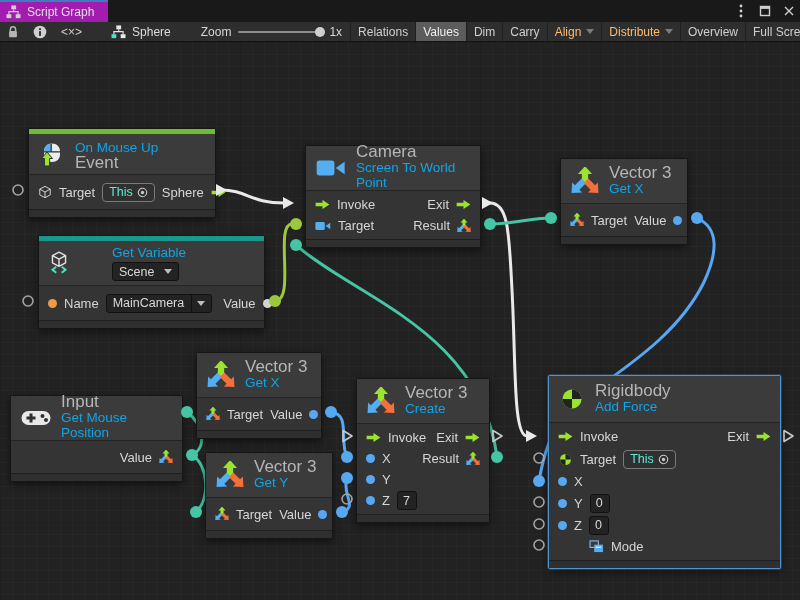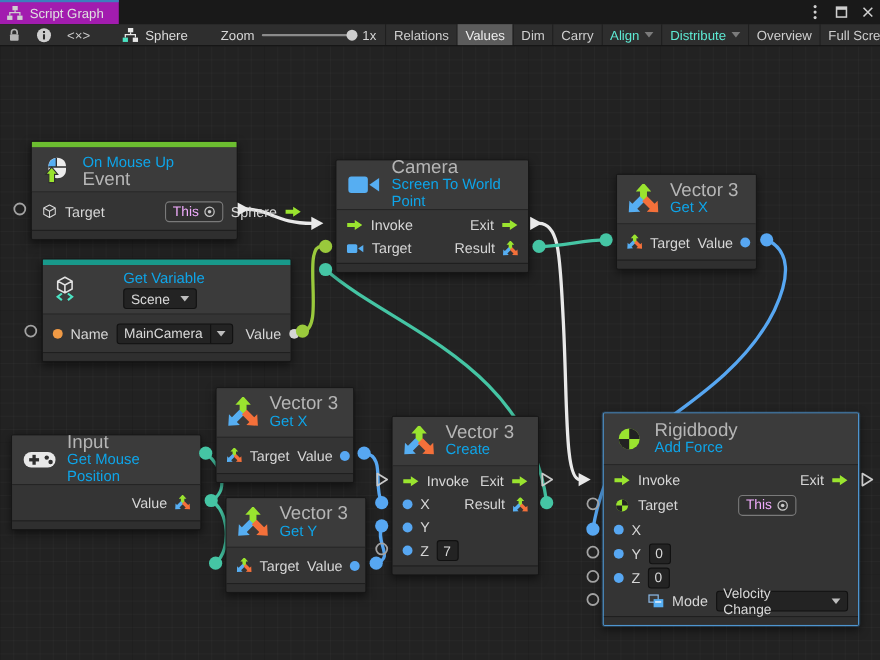--- a/index.html
+++ b/index.html
@@ -12,21 +12,21 @@
     display:flex;align-items:center;gap:6px;border-top:2px solid #3d7dbd;box-sizing:border-box;}
   .tab-title{font-size:12px;color:#e0e0e0;}
   .winctl{position:absolute;right:4px;top:0;height:22px;display:flex;align-items:center;gap:10px;}
   .winbtn{display:flex;align-items:center;justify-content:center;width:14px;height:16px;cursor:default;}
   
   .toolbar{position:absolute;left:0;top:22px;width:800px;height:20px;background:#2e2e2e;
     border-bottom:1px solid #141414;display:flex;align-items:stretch;font-size:12px;box-sizing:border-box;}
   .tbtn{display:flex;align-items:center;justify-content:center;padding:0 7px;color:#cfcfcf;white-space:nowrap;}
   .tbtn.icon{width:18px;}
   .tbtn.active{background:#5c5c5c;color:#eee;}
-  .tbtn.disabled{color:#5eead4;}
+  .tbtn.disabled{color:#fdba74;}
   .sep{width:1px;background:#1f1f1f;margin:0;}
   .spacer{flex:0 0 14px;}
   .crumb{display:flex;align-items:center;gap:6px;padding:0 8px;color:#dcdcdc;}
   .zoomgrp{display:flex;align-items:center;gap:7px;padding:0 8px;}
   .track{position:relative;width:84px;height:2px;background:#8b8b8b;border-radius:1px;}
   .knob{position:absolute;right:-3px;top:-4px;width:10px;height:10px;border-radius:50%;background:#cfcfcf;}
   .rgroup{margin-left:auto;display:flex;align-items:stretch;}
   .caret{width:0;height:0;border-left:4px solid transparent;border-right:4px solid transparent;
     border-top:5px solid #bdbdbd;display:inline-block;margin-left:5px;}
   .caret.dim{border-top-color:#7b7b7b;}
@@ -65,21 +65,21 @@
   .row.right{justify-content:flex-end;}
   .cl{display:flex;align-items:center;gap:7px;}
   .foot{height:7px;background:#2f2f2f;border-top:1px solid #1f1f1f;}
   .dot{width:9px;height:9px;border-radius:50%;flex:0 0 auto;}
   .dot.blue{background:var(--port-blue);} .dot.orange{background:var(--port-orange);}
   .dot.white{background:var(--port-object);}
   .vbox{background:#232323;border:1px solid #111;border-radius:3px;padding:0 6px;height:17px;
     display:inline-flex;align-items:center;gap:5px;color:#d8d8d8;font-size:12.5px;}
   .vbox.num{min-width:8px;padding:0 5px;}
   .pill{background:#303030;border:1px solid #7a7a7a;border-radius:4px;padding:0 6px;height:17px;
-    display:inline-flex;align-items:center;gap:4px;color:#f0abfc;font-size:12.5px;margin-left:48px;}
+    display:inline-flex;align-items:center;gap:4px;color:#5eead4;font-size:12.5px;}
   .ddseg{display:inline-flex;align-items:center;border-left:1px solid #111;
     margin-left:2px;padding-left:5px;height:100%;}
   .ddseg .caret{margin-left:0;}
   .ic{flex:0 0 auto;display:block;}
 </style>
 </head>
 <body>
 
 <svg width="0" height="0" style="position:absolute">
   <defs>
@@ -582,24 +582,20 @@
         <span>Z</span>
         <span class="vbox num">
             <span>0</span>
           </span>
       </div>
       <div class="row" style="height:21px;padding-left:40px;">
         <svg class="ic" width="15" height="13">
             <use href="#s-enum"></use>
           </svg>
         <span>Mode</span>
-        <span class="vbox">
-          <span>Velocity Change</span>
-          <span class="caret"></span>
-        </span>
       </div>
     </div>
     <div class="foot"></div>
   </div>
 
   <svg class="layer" id="portlayer">
 
     <circle class="hollow" cx="18" cy="190" r="5"></circle>
     <circle class="hollow" cx="28" cy="301" r="5"></circle>
     <circle class="hollow" cx="347" cy="499" r="5"></circle>

